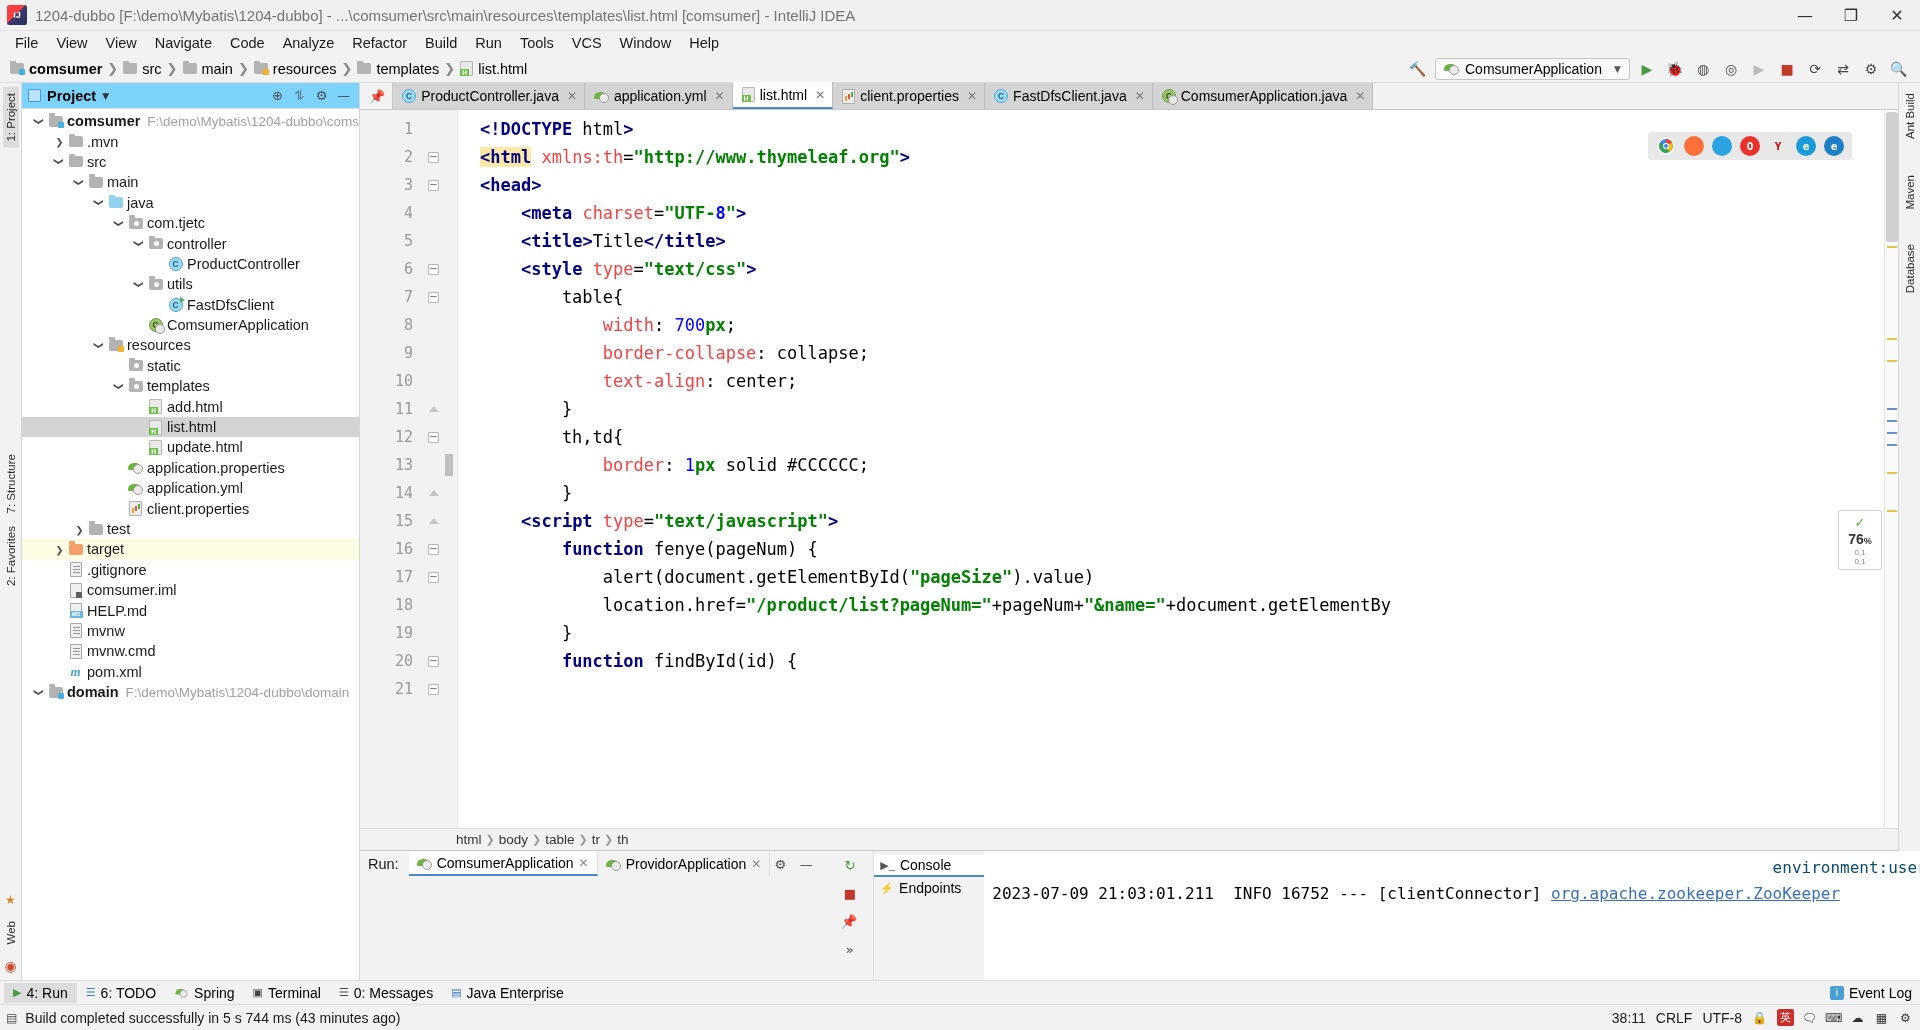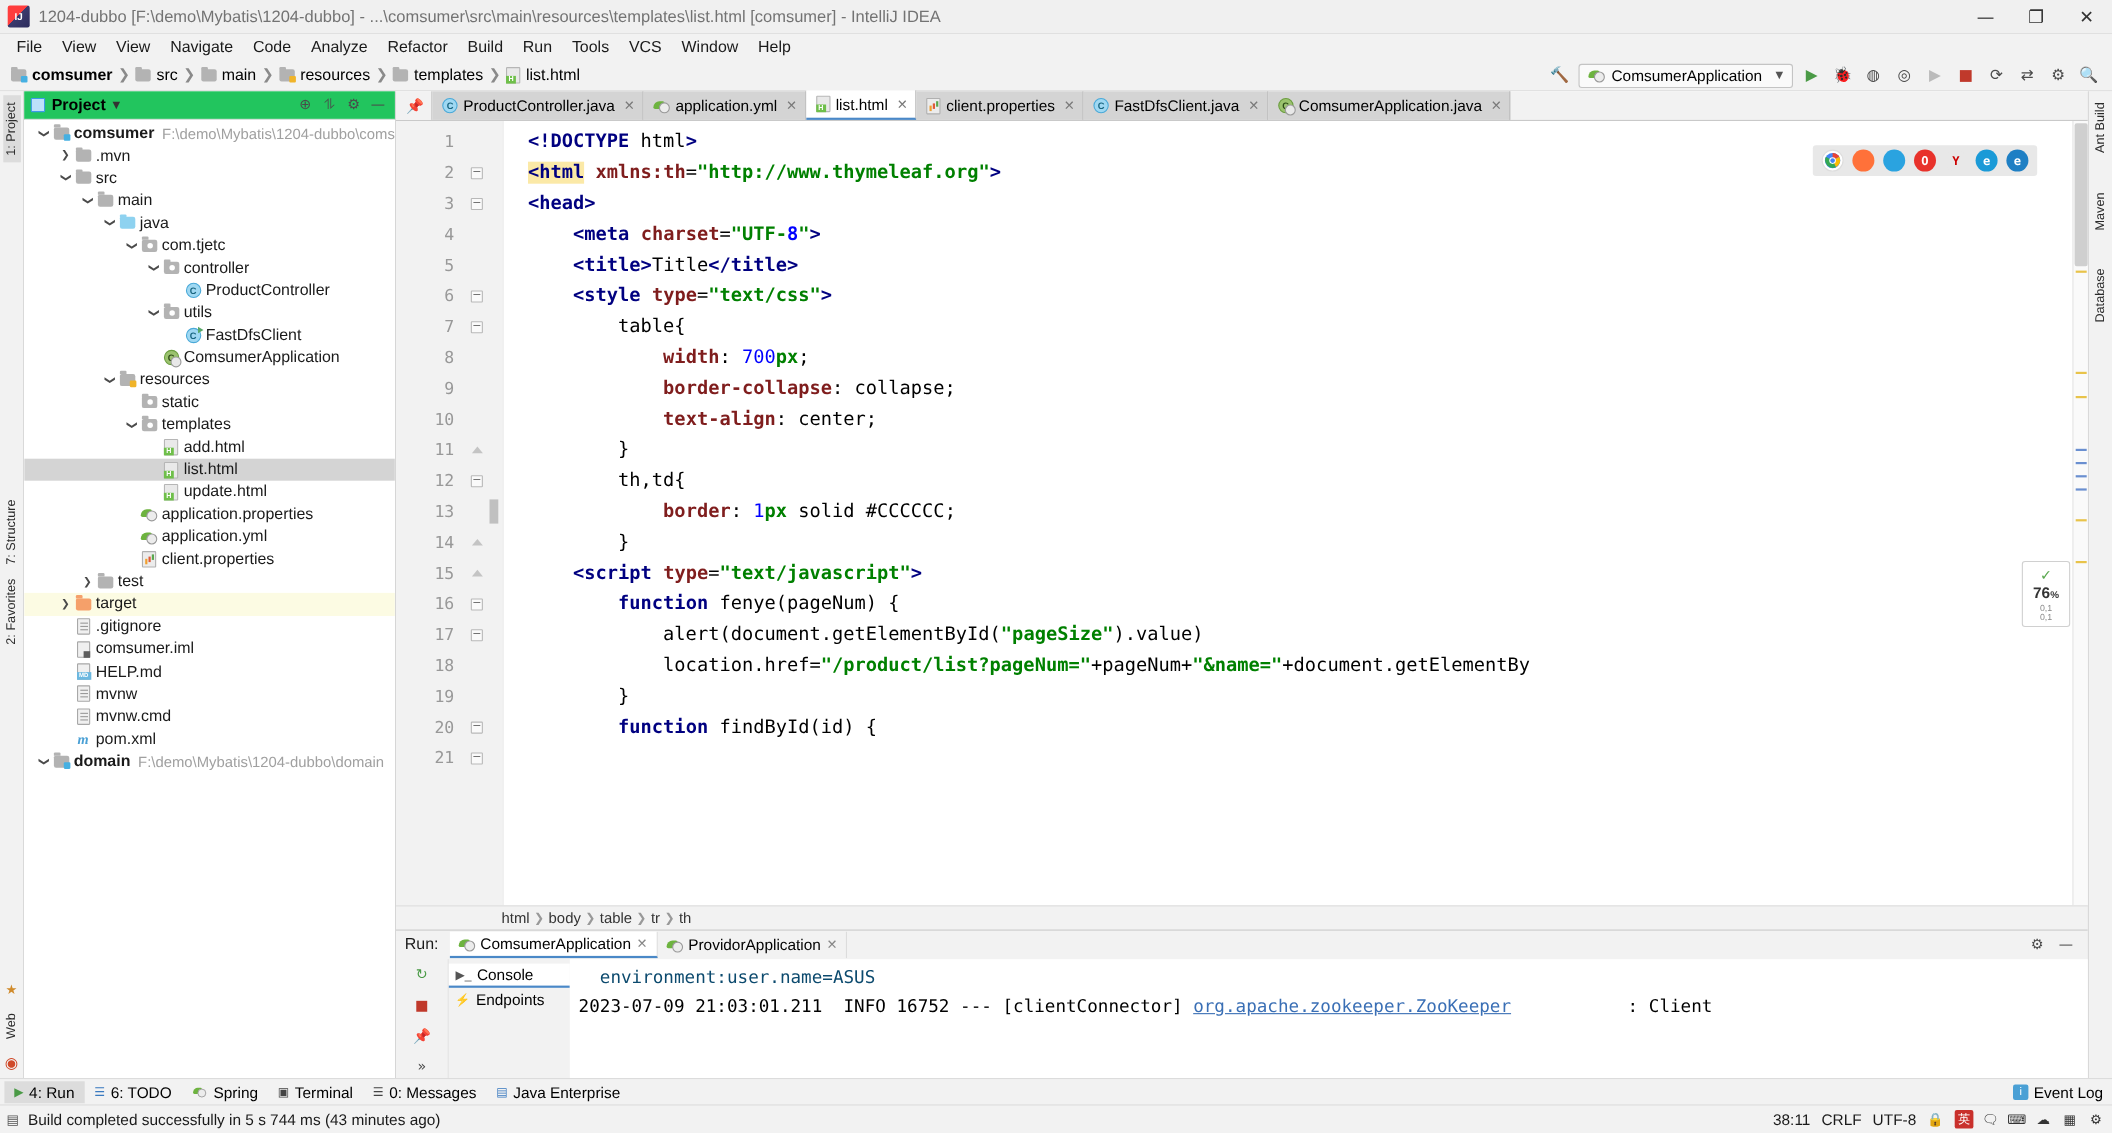--- a/index.html
+++ b/index.html
@@ -90,21 +90,21 @@
     display:flex; flex-direction:column; align-items:center; flex:0 0 22px;
     padding-top:4px;
   }
 
   
   .project-panel {
     width:338px; flex:0 0 338px; background:#fff; display:flex; flex-direction:column;
     border-right:1px solid #d6d6d6; min-height:0;
   }
   .pp-header {
-    height:26px; background:#22c55e; display:flex; align-items:center; gap:6px;
+    height:26px; background:#7dd3fc; display:flex; align-items:center; gap:6px;
     padding:0 6px; border-bottom:1px solid #e2e2e2; flex:0 0 26px;
   }
   .pp-title { font-weight:bold; font-size:14.5px; }
   .pp-sq {
     width:13px;height:13px;border:1.6px solid #3d9ae8;background:#bde1fa;border-radius:1px;
   }
   .pp-caret { font-size:9px; color:#333; font-family:"DejaVu Sans",sans-serif; }
   .pp-actions { margin-left:auto; display:flex; align-items:center; gap:3px; }
   .pp-act { width:19px;height:19px;display:flex;align-items:center;justify-content:center;color:#4a4a4a;font-size:13px;font-family:"DejaVu Sans",sans-serif; }
 
@@ -204,21 +204,21 @@
   .fold.tri:after{ content:""; width:0;height:0;border-left:5px solid transparent;border-right:5px solid transparent;border-top:6px solid #c4c4c4; }
   .fold.tri.up:after{ border-top:none; border-bottom:6px solid #c4c4c4; }
   .modbar { position:absolute; right:4px; width:8px; height:22px; background:#c0c0c0; }
 
   .code {
     flex:1 1 auto; position:relative; overflow:hidden; padding-top:5px;
     font-family:"DejaVu Sans Mono", monospace; font-size:17px; background:#fff; min-width:0;
   }
   .cline { height:28px; line-height:28px; white-space:pre; padding-left:22px; }
   .tk-tag   { color:#000080; font-weight:bold; }
-  .tk-attr  { color:#7f1d1d; font-weight:bold; }
+  .tk-attr  { color:#ef4444; font-weight:normal; }
   .tk-str   { color:#008000; font-weight:bold; }
   .tk-num   { color:#0000ff; }
   .tk-kw    { color:#000080; font-weight:bold; }
   .hl-sel   { background:#fbe9a7; }
 
   
   .browsers {
     position:absolute; top:22px; right:32px; display:flex; align-items:center; gap:8px;
     background:#e8e8e8; padding:4px 8px; border-radius:3px;
   }
@@ -239,21 +239,21 @@
     align-items:center; justify-content:center; font-size:11px; color:#444; gap:1px;
   }
 
   .breadcrumbs2 {
     height:22px; flex:0 0 22px; background:#f2f2f2; border-top:1px solid #dcdcdc;
     display:flex; align-items:center; padding-left:96px; font-size:13.5px; color:#333; gap:4px;
   }
   .bc2sep { color:#999; font-family:"DejaVu Sans",sans-serif; font-size:11px;}
 
   
-  .runpanel { flex:0 0 130px; background:#f2f2f2; display:flex; flex-direction:column; border-top:1px solid #c9c9c9; }
+  .runpanel { flex:0 0 130px; background:#f2f2f2; display:flex; flex-direction:row; border-top:1px solid #c9c9c9;text-align:right; }
   .run-head { height:26px; display:flex; align-items:center; gap:0; padding-left:8px; flex:0 0 26px; }
   .run-label { font-size:14.5px; color:#1a1a1a; margin-right:10px; }
   .rtab {
     height:24px; display:flex; align-items:center; gap:5px; padding:0 8px;
     font-size:14px; border-right:1px solid #dcdcdc; white-space:nowrap;
   }
   .rtab.active { background:#fff; border-bottom:2px solid #4a88c7; }
   .rtab .x { color:#888; font-size:12px; font-family:"DejaVu Sans",sans-serif; }
   .run-head-right { margin-left:auto; display:flex; align-items:center; gap:6px; padding-right:10px; }
 

